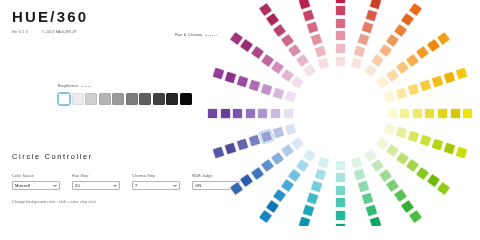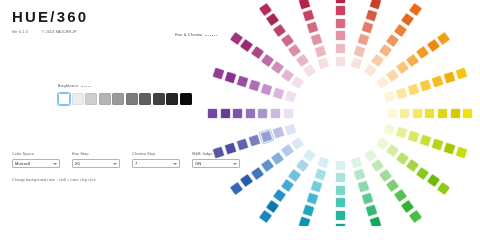--- a/index.html
+++ b/index.html
@@ -125,20 +125,21 @@
         <div class="bswatch" style="background: rgb(154, 154, 154);"></div>
         <div class="bswatch" style="background: rgb(124, 124, 124);"></div>
         <div class="bswatch" style="background: rgb(94, 94, 94);"></div>
         <div class="bswatch" style="background: rgb(65, 65, 65);"></div>
         <div class="bswatch" style="background: rgb(38, 38, 38);"></div>
         <div class="bswatch" style="background: rgb(10, 10, 10);"></div>
       </div>
   </div>
 
   <div id="controller">
+    <div id="controller-title">Circle Controller</div>
     <div id="control-row">
         <div class="control-field">
           <div class="control-label">Color Space</div>
           <div class="select-box">
             <span class="select-value">Munsell</span>
             <span class="caret"></span>
           </div>
         </div>
         <div class="control-field">
           <div class="control-label">Hue Step</div>

